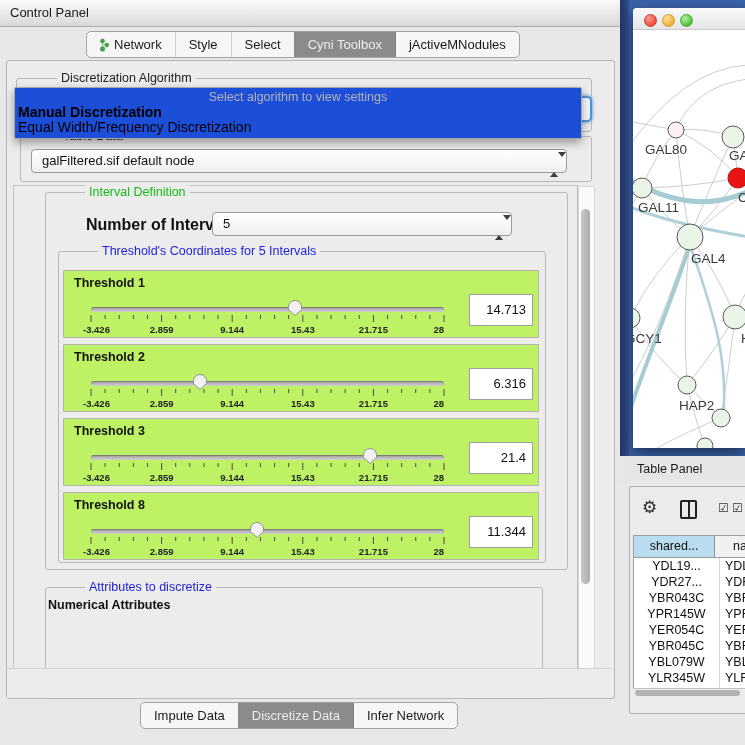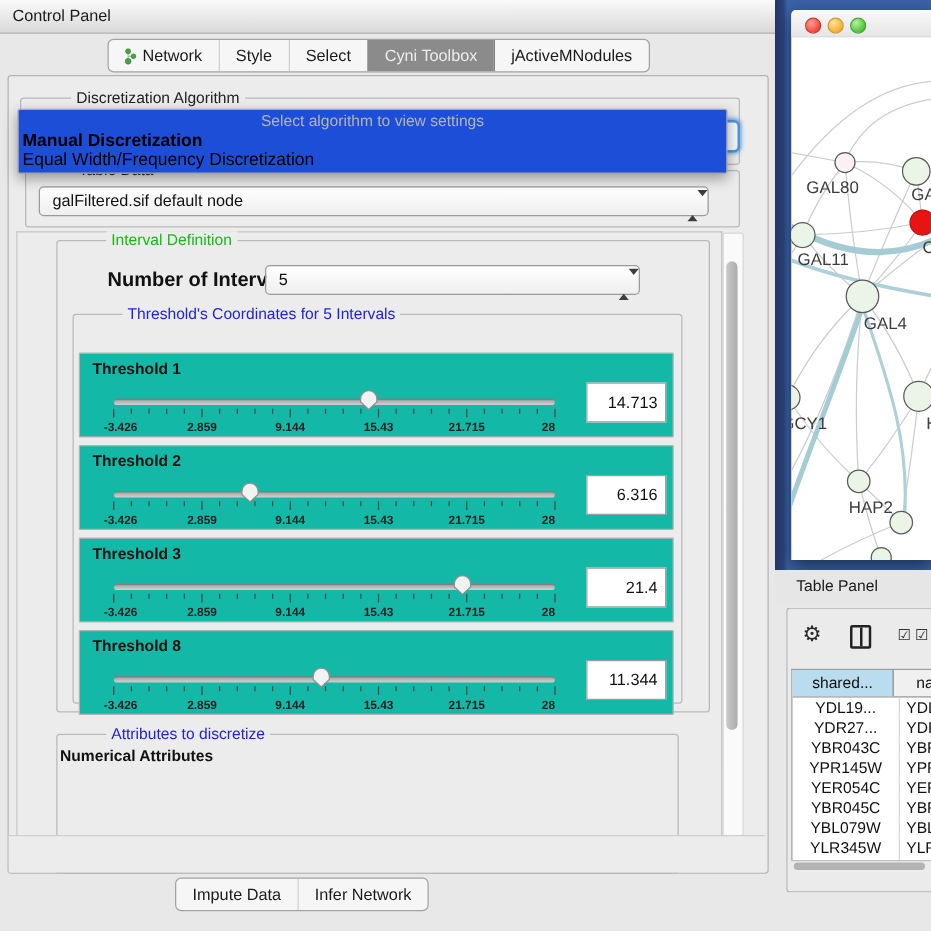--- a/index.html
+++ b/index.html
@@ -37,21 +37,21 @@
   #algo-popup{left:14px;top:87px;width:566px;height:50px;background:#1d4ed8;border:1px solid #a8a8a8;border-radius:2px;box-shadow:0 4px 10px rgba(0,0,0,.35);z-index:30;}
   #algo-placeholder{width:100%;text-align:center;top:2px;color:#b4b4b4;font-size:12.5px;position:absolute;}
   .algo-item{position:absolute;left:3px;font-size:14px;color:#000;white-space:nowrap;}
   #combo-focus{left:28px;top:96px;width:560px;height:22px;border:2px solid #4f94d9;border-radius:5px;background:#f4f8fc;box-shadow:0 0 3px 1px rgba(90,150,220,.7);z-index:20;}
 
   
   #scroll-view{left:13px;top:185px;width:563px;height:483px;border:1px solid #c6c6c6;border-right:1px solid #bdbdbd;background:#ececec;overflow:hidden;}
   .vscroll-track{background:#fafafa;border:1px solid #d8d8d8;border-radius:2px;}
   .scroll-thumb{position:absolute;background:linear-gradient(90deg,#c9c9c9,#ababab);border-radius:6px;}
 
-  .thr-panel{position:absolute;left:63px;width:474px;height:66px;border:1px solid #b2b2b2;background:#14b8a6;border-radius:1px;margin-top:12px;}
+  .thr-panel{position:absolute;left:63px;width:474px;height:66px;border:1px solid #b2b2b2;background:#bef264;border-radius:1px;}
   .thr-label{position:absolute;left:10px;top:5px;font-weight:bold;font-size:12.5px;color:#111;}
   .thr-track{position:absolute;left:27px;top:36px;width:353px;height:5px;border-radius:3px;background:linear-gradient(#9d9d9d,#d2d2d2);box-shadow:inset 0 1px 1px rgba(0,0,0,.25);}
   .thr-value{position:absolute;left:405px;top:23px;width:56px;height:30px;background:#fff;border:1px solid #9e9e9e;font-size:13px;text-align:right;line-height:30px;padding-right:6px;box-sizing:content-box;}
   .thumb-svg{position:absolute;top:28px;}
 
   #attr-list{left:62px;top:616px;width:470px;height:52px;background:#fff;border:1px solid #9e9e9e;overflow:hidden;}
   .attr-item{padding-left:18px;font-size:13px;height:16px;line-height:16px;color:#111;}
   #attr-scroll{position:absolute;right:1px;top:2px;width:14px;height:48px;background:#ededed;}
 
   #apply-row{left:7px;top:668px;width:605px;height:29px;background:#ececec;border-top:1px solid #cfcfcf;}
@@ -334,20 +334,23 @@
     <span class="legend" style="left:7px;color:#2222dd;">Attributes to discretize</span>
   </div>
   <span class="abs" style="left:48px;top:598px;font-weight:bold;font-size:12.5px;">Numerical Attributes</span>
 
   <div class="abs" id="apply-row"></div>
   <div class="abs" id="apply-btn">Apply</div>
 
   <div class="abs tabgroup" id="bottom-tabs">
       <span class="tab">
         <span>Impute Data</span>
+      </span>
+      <span class="tab selected">
+        <span>Discretize Data</span>
       </span>
       <span class="tab">
         <span>Infer Network</span>
       </span>
     </div>
 
   <div class="abs" id="desktop"></div>
   <div class="abs" id="net-window">
     <div class="abs" id="net-titlebar">
       <span class="light" id="light-red"></span>

